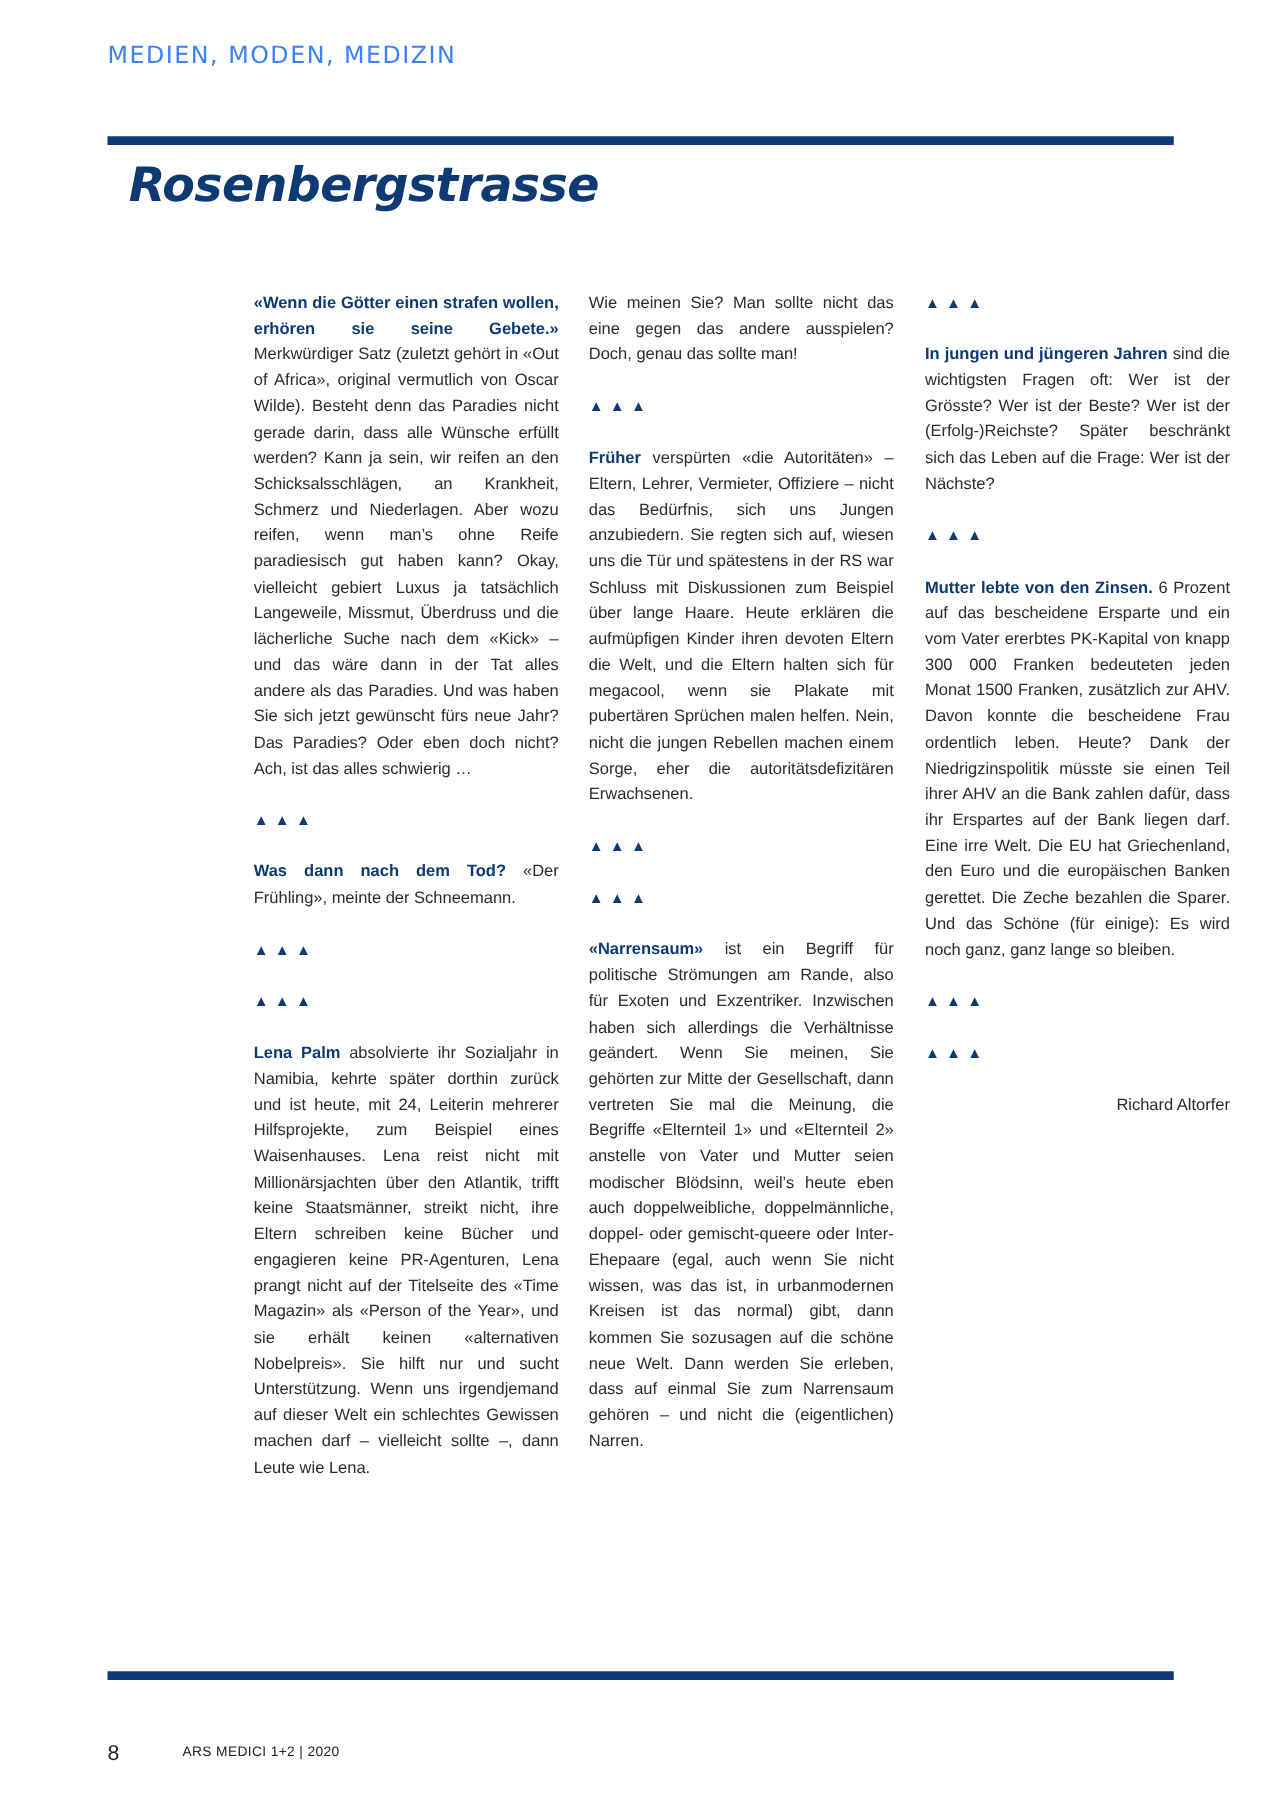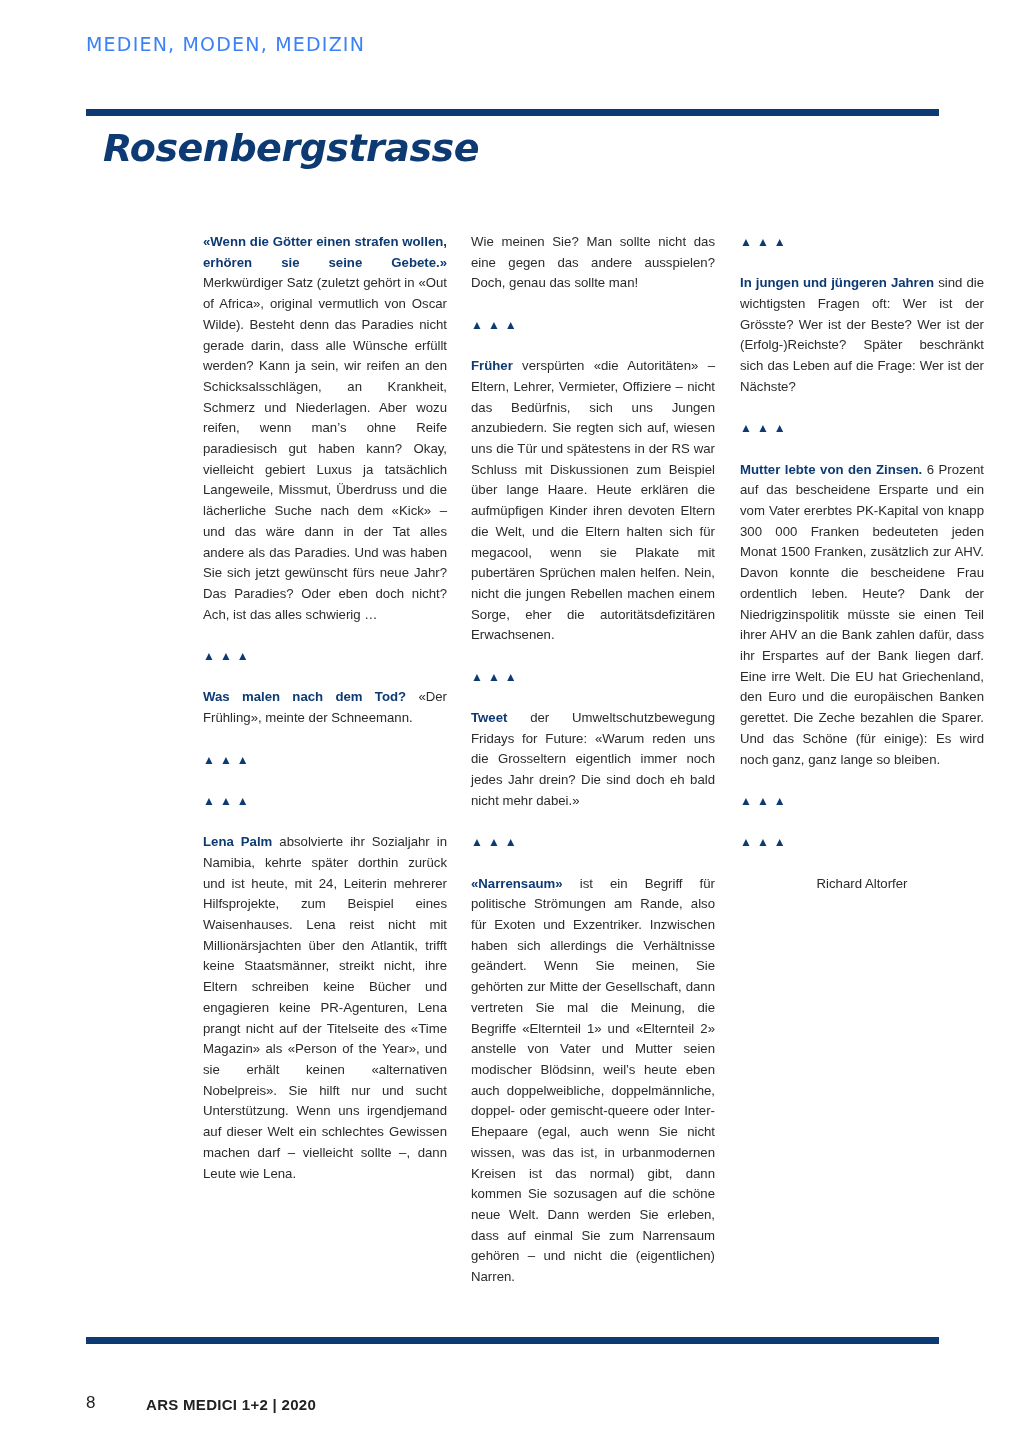--- a/index.html
+++ b/index.html
@@ -15,46 +15,45 @@
          font-family: "DejaVu Sans", sans-serif; letter-spacing: -0.5px; }
   .col { position: absolute; top: 232px; width: 244px; font-size: 13.2px; line-height: 20.7px;
          text-align: justify; hyphens: manual; margin-left: 45px; }
   .col1 { left: 158px; }
   .col2 { left: 426px; }
   .col3 { left: 695px; }
   .col p { margin: 0 0 20.7px 0; }
   .lead { color: #0d3a73; font-weight: bold; }
   .sep { height: 20.7px; margin: 0 0 20.7px 0; color: #0d3a73; font-size: 12px;
          letter-spacing: 5px; line-height: 20.7px; }
-  .author { text-align: center; }
+  .author { text-align: right; }
   .footer-page { position: absolute; left: 86px; top: 1393px; font-size: 17px; color: #222; }
-  .footer-journal { position: absolute; left: 146px; top: 1396px; font-size: 15px; color: #222; letter-spacing: 0.3px; font-weight: bold; }
+  .footer-journal { position: absolute; left: 146px; top: 1396px; font-size: 11px; color: #222; letter-spacing: 0.3px; }
 </style>
 </head>
 <body>
 
 <div class="section-label">MEDIEN, MODEN, MEDIZIN</div>
 <div class="rule top"></div>
 <h1 class="title">Rosenbergstrasse</h1>
 
 <div class="col col1">
   <p><span class="lead">«Wenn die Götter einen strafen wollen, erhören sie seine Gebete.»</span><span> Merkwürdiger Satz (zuletzt gehört in «Out of Africa», original vermutlich von Oscar Wilde). Besteht denn das Paradies nicht gerade darin, dass alle Wünsche erfüllt werden? Kann ja sein, wir reifen an den Schicksalsschlägen, an Krankheit, Schmerz und Niederlagen. Aber wozu reifen, wenn man’s ohne Reife paradiesisch gut haben kann? Okay, vielleicht gebiert Luxus ja tatsächlich Langeweile, Missmut, Überdruss und die lächerliche Suche nach dem «Kick» – und das wäre dann in der Tat alles andere als das Paradies. Und was haben Sie sich jetzt gewünscht fürs neue Jahr? Das Paradies? Oder eben doch nicht? Ach, ist das alles schwierig …</span></p>
   <div class="sep">▲▲▲</div>
-  <p><span class="lead">Was malen nach dem Tod?</span><span> «Der Frühling», meinte der Schneemann.</span></p>
+  <p><span class="lead">Was dann nach dem Tod?</span><span> «Der Frühling», meinte der Schneemann.</span></p>
   <div class="sep">▲▲▲</div>
   <div class="sep">▲▲▲</div>
   <p><span class="lead">Lena Palm</span><span> absolvierte ihr Sozialjahr in Namibia, kehrte später dorthin zurück und ist heute, mit 24, Leiterin mehrerer Hilfsprojekte, zum Beispiel eines Waisenhauses. Lena reist nicht mit Millionärsjachten über den Atlantik, trifft keine Staatsmänner, streikt nicht, ihre Eltern schreiben keine Bücher und engagieren keine PR-Agenturen, Lena prangt nicht auf der Titelseite des «Time Magazin» als «Person of the Year», und sie erhält keinen «alternativen Nobelpreis». Sie hilft nur und sucht Unterstützung. Wenn uns irgendjemand auf dieser Welt ein schlechtes Gewissen machen darf – vielleicht sollte –, dann Leute wie Lena.</span></p>
 </div>
 
 <div class="col col2">
   <p><span class="lead"></span><span>Wie meinen Sie? Man sollte nicht das eine gegen das andere ausspielen? Doch, genau das sollte man!</span></p>
   <div class="sep">▲▲▲</div>
   <p><span class="lead">Früher</span><span> verspürten «die Autoritäten» – Eltern, Lehrer, Vermieter, Offiziere – nicht das Bedürfnis, sich uns Jungen anzubiedern. Sie regten sich auf, wiesen uns die Tür und spätestens in der RS war Schluss mit Diskussionen zum Beispiel über lange Haare. Heute erklären die aufmüpfigen Kinder ihren devoten Eltern die Welt, und die Eltern halten sich für megacool, wenn sie Plakate mit pubertären Sprüchen malen helfen. Nein, nicht die jungen Rebellen machen einem Sorge, eher die autoritätsdefizitären Erwachsenen.</span></p>
   <div class="sep">▲▲▲</div>
-  <p><span class="lead">Tweet</span><span> der Umweltschutzbewegung Fridays for Future: «Warum reden uns die Grosseltern eigentlich immer noch jedes Jahr drein? Die sind doch eh bald nicht mehr dabei.»</span></p>
   <div class="sep">▲▲▲</div>
   <p><span class="lead">«Narrensaum»</span><span> ist ein Begriff für politische Strömungen am Rande, also für Exoten und Exzentriker. Inzwischen haben sich allerdings die Verhältnisse geändert. Wenn Sie meinen, Sie gehörten zur Mitte der Gesellschaft, dann vertreten Sie mal die Meinung, die Begriffe «Elternteil 1» und «Elternteil 2» anstelle von Vater und Mutter seien modischer Blödsinn, weil’s heute eben auch doppelweibliche, doppelmännliche, doppel- oder gemischt-queere oder Inter-Ehepaare (egal, auch wenn Sie nicht wissen, was das ist, in urbanmodernen Kreisen ist das normal) gibt, dann kommen Sie sozusagen auf die schöne neue Welt. Dann werden Sie erleben, dass auf einmal Sie zum Narrensaum gehören – und nicht die (eigentlichen) Narren.</span></p>
 </div>
 
 <div class="col col3">
   <div class="sep">▲▲▲</div>
   <p><span class="lead">In jungen und jüngeren Jahren</span><span> sind die wichtigsten Fragen oft: Wer ist der Grösste? Wer ist der Beste? Wer ist der (Erfolg-)Reichste? Später beschränkt sich das Leben auf die Frage: Wer ist der Nächste?</span></p>
   <div class="sep">▲▲▲</div>
   <p><span class="lead">Mutter lebte von den Zinsen.</span><span> 6 Prozent auf das bescheidene Ersparte und ein vom Vater ererbtes PK-Kapital von knapp 300 000 Franken bedeuteten jeden Monat 1500 Franken, zusätzlich zur AHV. Davon konnte die bescheidene Frau ordentlich leben. Heute? Dank der Niedrigzinspolitik müsste sie einen Teil ihrer AHV an die Bank zahlen dafür, dass ihr Erspartes auf der Bank liegen darf. Eine irre Welt. Die EU hat Griechenland, den Euro und die europäischen Banken gerettet. Die Zeche bezahlen die Sparer. Und das Schöne (für einige): Es wird noch ganz, ganz lange so bleiben.</span></p>
   <div class="sep">▲▲▲</div>

